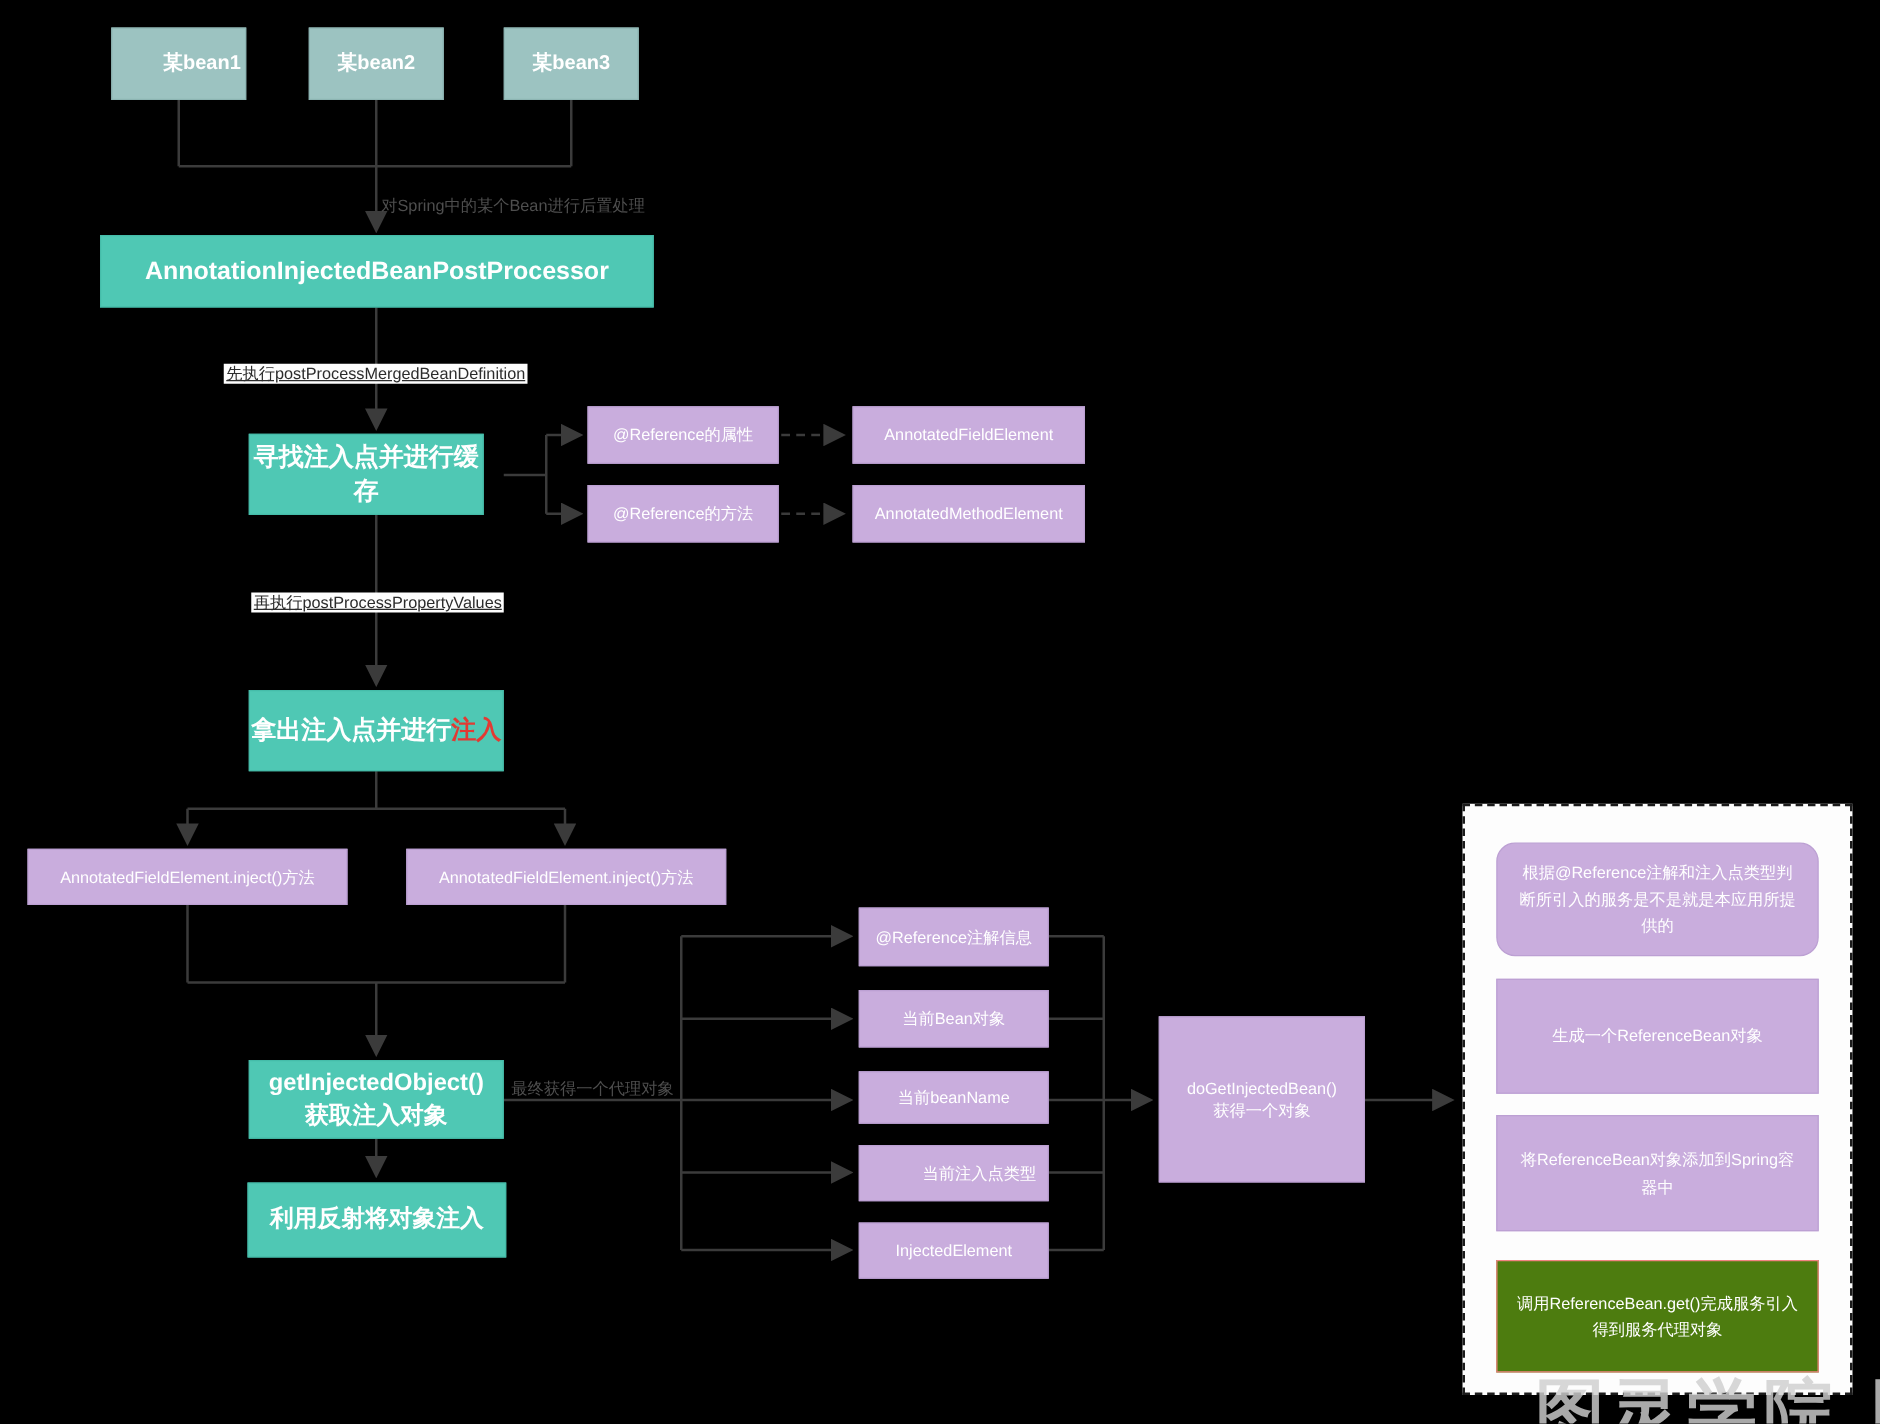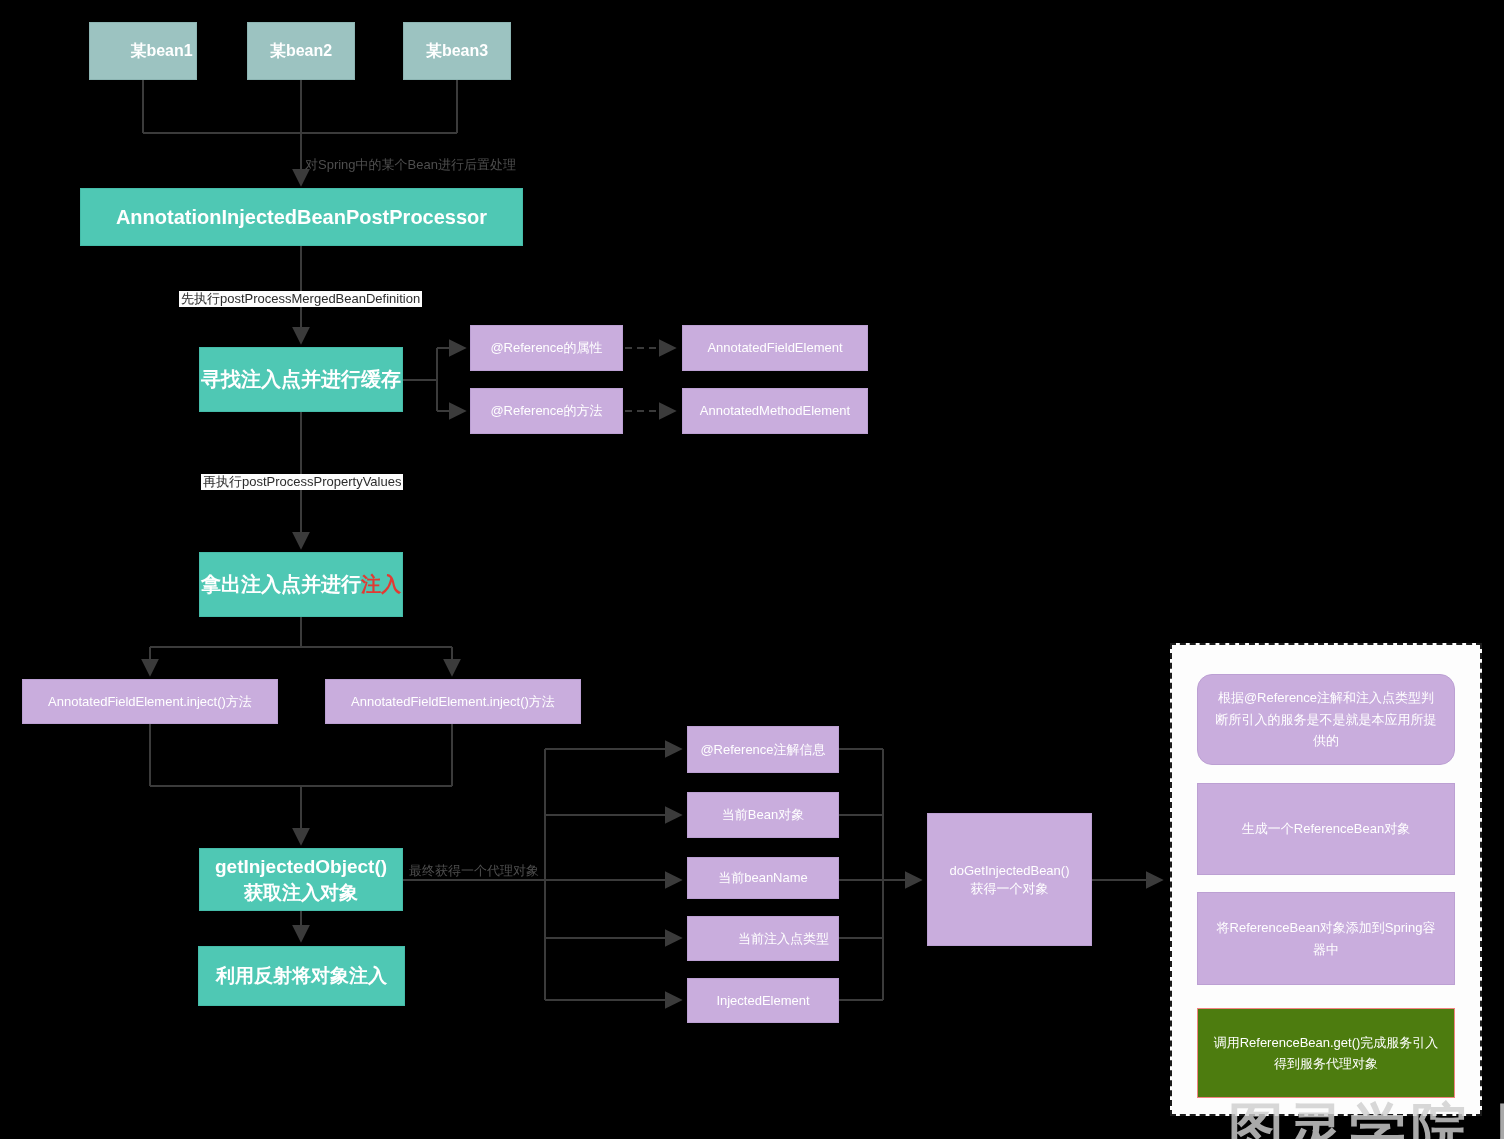--- a/index.html
+++ b/index.html
@@ -17,21 +17,21 @@
   .purple{background:#c9addd;border:1px solid #bca0d3;font-size:13px;font-weight:normal;}
   .redbox{background:#4d7c0f;border:1px solid #f28381;font-size:13px;}
   .f20{font-size:20px;}
   .f19{font-size:19px;}
   .wrap{padding:0 14px;line-height:1.65;}
   .lab{
     position:absolute;z-index:3;font-size:13px;color:#4e4e4e;white-space:nowrap;
   }
   .lab-white{
     position:absolute;z-index:3;font-size:13px;color:#2c2c2c;background:#fdfdfd;
-    padding:0 2px;white-space:nowrap;line-height:1.25;
+    padding:0 2px;white-space:nowrap;line-height:1.25;text-decoration:underline;
   }
   .accent-red{color:#e23a33;}
   #dashed-panel{
     position:absolute;left:1170px;top:643px;width:312px;height:473px;box-sizing:border-box;
     background:#fdfdfd;border:2px dashed #1c1c1c;z-index:1;
   }
   #watermark{
     position:absolute;left:1228px;top:1092px;z-index:5;font-size:56px;font-weight:bold;
     color:#cfcfcf;opacity:0.82;letter-spacing:5px;white-space:nowrap;
   }
@@ -104,21 +104,21 @@
       <path d="M1326,986 V1001" marker-end="url(#ahb)"></path>
     </g>
   </svg>
 
   <div class="box teal-light" style="left:89px;top:22px;width:108px;height:58px;padding-left:37px;">某bean1</div>
   <div class="box teal-light" style="left:247px;top:22px;width:108px;height:58px;">某bean2</div>
   <div class="box teal-light" style="left:403px;top:22px;width:108px;height:58px;">某bean3</div>
 
   <div class="box teal f20" style="left:80px;top:188px;width:443px;height:58px;">AnnotationInjectedBeanPostProcessor</div>
 
-  <div class="box teal f20" style="left:199px;top:347px;width:204px;height:65px;">寻找注入点并进行缓存</div>
+  <div class="box teal f20" style="left:199px;top:347px;width:188px;height:65px;">寻找注入点并进行缓存</div>
 
   <div class="box purple" style="left:470px;top:325px;width:153px;height:46px;">@Reference的属性</div>
   <div class="box purple" style="left:682px;top:325px;width:186px;height:46px;">AnnotatedFieldElement</div>
   <div class="box purple" style="left:470px;top:388px;width:153px;height:46px;">@Reference的方法</div>
   <div class="box purple" style="left:682px;top:388px;width:186px;height:46px;">AnnotatedMethodElement</div>
 
   <div class="box teal f20" style="left:199px;top:552px;width:204px;height:65px;flex-direction:row;">
     <span>拿出注入点并进行</span>
       <span class="accent-red">注入</span>
   </div>

